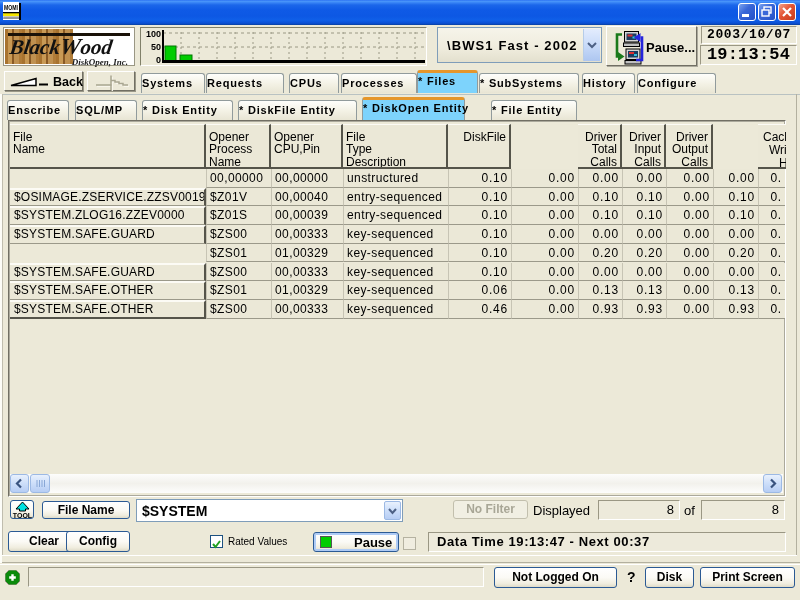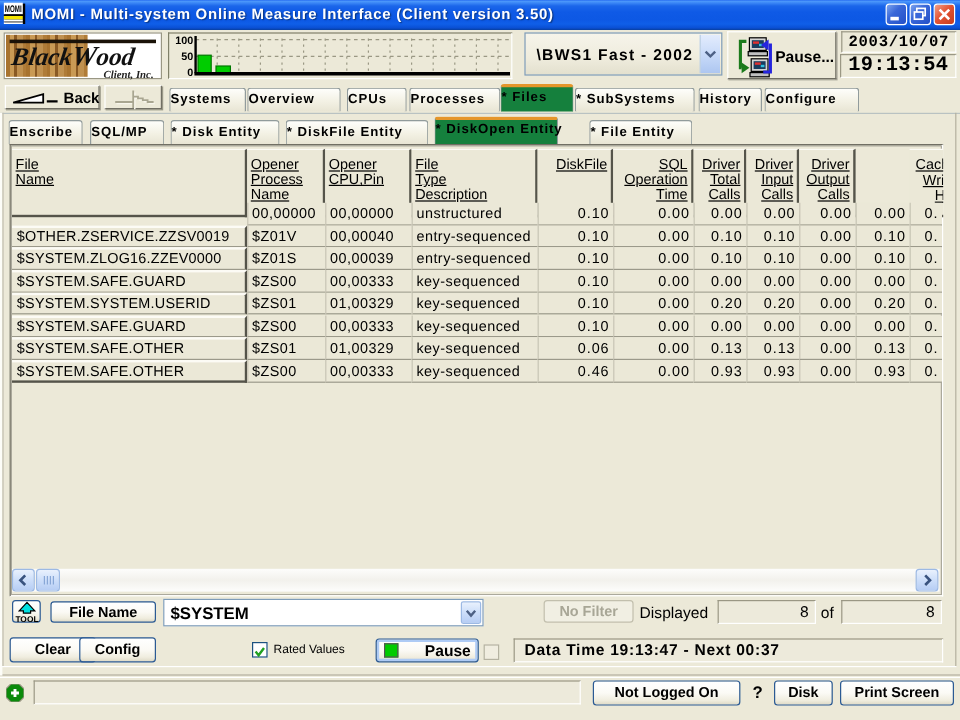--- a/index.html
+++ b/index.html
@@ -29,26 +29,26 @@
 #pausebig{position:absolute;left:606px;top:26px;width:91px;height:40px;background:#ECE9D8;border:1px solid #ECE9D8;border-top-color:#fff;border-left-color:#fff;border-right-color:#716F64;border-bottom-color:#716F64;box-shadow:1px 1px 0 #aba99c;}
 #pausebig .txt{position:absolute;left:39px;top:13px;font-weight:bold;font-size:13px;}
 #datefld{position:absolute;left:701px;top:26px;width:96px;height:18px;border:1px solid #9a9784;border-bottom-color:#fff;border-right-color:#fff;background:#ECE9D8;font-family:"Liberation Mono",monospace;font-weight:bold;font-size:13px;letter-spacing:.6px;text-align:center;line-height:16px;}
 #timefld{position:absolute;left:700px;top:45px;width:97px;height:20px;border:1px solid #9a9784;border-bottom-color:#fff;border-right-color:#fff;background:#ECE9D8;font-family:"Liberation Mono",monospace;font-weight:bold;font-size:17px;text-align:center;line-height:18px;letter-spacing:.2px;}
 
 .btn3d{position:absolute;background:#ECE9D8;border:1px solid;border-color:#fff #716F64 #716F64 #fff;box-shadow:1px 1px 0 #9a9888;}
 #backbtn{left:4px;top:71px;width:79px;height:20px;font-weight:bold;font-size:13.5px;}
 #fwdbtn{left:87px;top:71px;width:48px;height:20px;}
 
 .tab{position:absolute;height:20px;top:73px;background:linear-gradient(180deg,#FEFEFB 0%,#F3F1E4 55%,#E8E5D4 100%);border:1px solid #919B9C;border-bottom:none;border-radius:3px 3px 0 0;font-weight:bold;font-size:11px;letter-spacing:.8px;line-height:19px;white-space:nowrap;}
-.tab.sel{top:70px;height:23px;background:#15803d;border-top:3px solid #E5962B;line-height:17px;z-index:3;}
+.tab.sel{top:70px;height:23px;background:#7dd3fc;border-top:3px solid #E5962B;line-height:17px;z-index:3;}
 .trow2{top:100px;}
 .trow2.sel{top:97px;}
 
 #gridwrap{position:absolute;left:8px;top:120px;width:778px;height:377px;background:#ECE9D8;border:1px solid #716F64;border-right-color:#fff;border-bottom-color:#fff;box-shadow:0 0 0 1px #aba99c inset;}
-.hcell{position:absolute;top:3px;height:57px;background:#EBE8D7;border-right:2px solid #55544A;border-bottom:2px solid #55544A;border-top:1px solid #FCFBF5;font-size:12px;line-height:12.8px;padding:5.5px 3px 0 3px;color:#000;overflow:hidden;text-decoration:underline;}
+.hcell{position:absolute;top:3px;height:45px;background:#EBE8D7;border-right:2px solid #55544A;border-bottom:2px solid #55544A;border-top:1px solid #FCFBF5;font-size:12px;line-height:12.8px;padding:5.5px 3px 0 3px;color:#000;overflow:hidden;}
 .hr{text-align:right;}
 .drow{position:absolute;left:0px;width:777px;height:19px;}
 .dcell{position:absolute;top:0;height:18.7px;font-size:12px;line-height:18.4px;padding:0 3px;white-space:nowrap;overflow:hidden;border-bottom:1px solid #9B998A;background:#EBE8D7;}
 .dc1{border-top:2px solid #FCFBF5;border-right:2px solid #55544A;line-height:15.4px;padding-left:4px;letter-spacing:.2px;}
 .dnum{text-align:right;border-left:1px solid #C7C4B4;letter-spacing:.8px;}
 .dtxt{border-left:1px solid #C7C4B4;letter-spacing:.4px;}
 
 #hscroll{position:absolute;left:1px;top:353px;width:773px;height:19px;background:linear-gradient(180deg,#FDFDFC 0%,#F2F1EC 50%,#FDFDFC 100%);}
 .sbtn{position:absolute;top:0px;width:19px;height:19px;border:1px solid #9CB9E4;border-radius:3px;background:linear-gradient(180deg,#E9F1FD 0%,#CFE0FA 45%,#B6CDF4 100%);color:#3C5E97;font-weight:bold;text-align:center;line-height:17px;font-size:12px;}
 
@@ -65,38 +65,37 @@
  <svg class="abs" style="left:3px;top:2px" width="19" height="19">
   <rect x="1" y="1" width="17" height="17" fill="#000"></rect>
   <rect x="0" y="0" width="16" height="10" fill="#fff"></rect>
   <text x="8" y="8" font-size="8" fill="#000" font-family="Liberation Sans" font-weight="bold" text-anchor="middle" textLength="14" lengthAdjust="spacingAndGlyphs">MOMI</text>
   <rect x="0" y="10" width="16" height="1.3" fill="#000"></rect>
   <rect x="0" y="11.3" width="16" height="3" fill="#F5E500"></rect>
   <rect x="0" y="14.3" width="16" height="1.3" fill="#fff"></rect>
   <rect x="0" y="15.6" width="16" height="1.2" fill="#9a9a9a"></rect>
   <rect x="0" y="16.8" width="16" height="1.2" fill="#fff"></rect>
  </svg>
- <div id="ttext">MOMI - Multi-system Online Measure Interface (Client version 3.50)</div>
  <div class="tbtn b1"><svg width="16" height="16">
         <rect x="3" y="10" width="7" height="3" fill="#fff"></rect>
       </svg></div>
  <div class="tbtn b2"><svg width="16" height="16">
         <rect x="5" y="3" width="7" height="6" fill="none" stroke="#fff" stroke-width="1.4"></rect>
         <rect x="3" y="6" width="7" height="6" fill="#3967d8" stroke="#fff" stroke-width="1.4"></rect>
       </svg></div>
  <div class="tbtn b3"><svg width="16" height="16">
         <path d="M4 4 L12 12 M12 4 L4 12" stroke="#fff" stroke-width="2.2"></path>
       </svg></div>
 </div>
 
 <div id="logo">
  <div id="logowood"></div>
  <div id="logobar"></div>
  <div id="logotext">Black<span style="font-size:23px">W</span>ood</div>
- <div id="logosub">Client, Inc.</div>
+ <div id="logosub">DiskOpen, Inc.</div>
 </div>
 <div id="graph">
  <svg width="285" height="37">
   <g fill="#000" font-size="9" font-weight="bold" font-family="Liberation Sans" text-anchor="end">
    <text x="20" y="9">100</text>
         <text x="20" y="22">50</text>
         <text x="20" y="35">0</text>
   </g>
   <g stroke="#9a9884" stroke-dasharray="3 3">
    <line x1="22" y1="5" x2="283" y2="5"></line>
@@ -168,42 +167,41 @@
  </g>
  <g stroke="#a9a691" stroke-width="1.5" fill="none">
   <line x1="8" y1="13" x2="23.5" y2="13"></line>
   <line x1="23" y1="3.5" x2="23" y2="18"></line>
   <path d="M23 8.5 H27 V10 H31 V11.5 H35 V13 H40"></path>
  </g>
 </svg>
   </div>
 
 <div class="tab" style="left:141px;width:64px">Systems</div>
-<div class="tab" style="left:206px;width:78px">Overview</div>
+<div class="tab" style="left:206px;width:78px">Requests</div>
 <div class="tab" style="left:289px;width:50px">CPUs</div>
 <div class="tab" style="left:341px;width:76px">Processes</div>
 <div class="tab sel" style="left:417px;width:61px">* Files</div>
 <div class="tab" style="left:479px;width:100px">* SubSystems</div>
 <div class="tab" style="left:582px;width:53px">History</div>
 <div class="tab" style="left:637px;width:79px">Configure</div>
 
 <div class="tab trow2" style="left:7px;width:62px">Enscribe</div>
 <div class="tab trow2" style="left:75px;width:62px">SQL/MP</div>
 <div class="tab trow2" style="left:142px;width:91px">* Disk Entity</div>
 <div class="tab trow2" style="left:238px;width:119px">* DiskFile Entity</div>
 <div class="tab trow2 sel" style="left:362px;width:103px">* DiskOpen Entity</div>
 <div class="tab trow2" style="left:491px;width:86px">* File Entity</div>
 
 <div id="gridwrap">
 <div class="hcell" style="left:1px;width:196px">File<br>Name</div>
 <div class="hcell" style="left:197px;width:65px">Opener<br>Process<br>Name</div>
 <div class="hcell" style="left:262px;width:72px">Opener<br>CPU,Pin</div>
 <div class="hcell" style="left:334px;width:105px">File<br>Type<br>Description</div>
 <div class="hcell hr" style="left:439px;width:63px">DiskFile</div>
-<div class="hcell hr" style="left:502px;width:67px">SQL<br>Operation<br>Time</div>
 <div class="hcell hr" style="left:569px;width:44px">Driver<br>Total<br>Calls</div>
 <div class="hcell hr" style="left:613px;width:44px">Driver<br>Input<br>Calls</div>
 <div class="hcell hr" style="left:657px;width:47px">Driver<br>Output<br>Calls</div>
 <div class="hcell" style="left:749px;width:28px;border-right:none;padding:6px 0 0 0">
 <div style="padding-left:5px">Cach</div>
       <div style="padding-left:11px">Wri</div>
       <div style="padding-left:21px">Hi</div>
     </div>
 <div class="drow" style="top:48.0px">
 <div class="dcell dtxt" style="left:197px;width:65px">00,00000</div>
@@ -211,21 +209,21 @@
 <div class="dcell dtxt" style="left:334px;width:105px">unstructured</div>
 <div class="dcell dnum" style="left:439px;width:63px">0.10</div>
 <div class="dcell dnum" style="left:502px;width:67px">0.00</div>
 <div class="dcell dnum" style="left:569px;width:44px">0.00</div>
 <div class="dcell dnum" style="left:613px;width:44px">0.00</div>
 <div class="dcell dnum" style="left:657px;width:47px">0.00</div>
 <div class="dcell dnum" style="left:704px;width:45px">0.00</div>
 <div class="dcell dnum" style="left:749px;width:27px">0.</div>
 </div>
 <div class="drow" style="top:66.7px">
-<div class="dcell dc1" style="left:1px;width:196px">$OTHER.ZSERVICE.ZZSV0019</div>
+<div class="dcell dc1" style="left:1px;width:196px">$OSIMAGE.ZSERVICE.ZZSV0019</div>
 <div class="dcell dtxt" style="left:197px;width:65px">$Z01V</div>
 <div class="dcell dtxt" style="left:262px;width:72px">00,00040</div>
 <div class="dcell dtxt" style="left:334px;width:105px">entry-sequenced</div>
 <div class="dcell dnum" style="left:439px;width:63px">0.10</div>
 <div class="dcell dnum" style="left:502px;width:67px">0.00</div>
 <div class="dcell dnum" style="left:569px;width:44px">0.10</div>
 <div class="dcell dnum" style="left:613px;width:44px">0.10</div>
 <div class="dcell dnum" style="left:657px;width:47px">0.00</div>
 <div class="dcell dnum" style="left:704px;width:45px">0.10</div>
 <div class="dcell dnum" style="left:749px;width:27px">0.</div>
@@ -250,21 +248,20 @@
 <div class="dcell dtxt" style="left:334px;width:105px">key-sequenced</div>
 <div class="dcell dnum" style="left:439px;width:63px">0.10</div>
 <div class="dcell dnum" style="left:502px;width:67px">0.00</div>
 <div class="dcell dnum" style="left:569px;width:44px">0.00</div>
 <div class="dcell dnum" style="left:613px;width:44px">0.00</div>
 <div class="dcell dnum" style="left:657px;width:47px">0.00</div>
 <div class="dcell dnum" style="left:704px;width:45px">0.00</div>
 <div class="dcell dnum" style="left:749px;width:27px">0.</div>
 </div>
 <div class="drow" style="top:122.8px">
-<div class="dcell dc1" style="left:1px;width:196px">$SYSTEM.SYSTEM.USERID</div>
 <div class="dcell dtxt" style="left:197px;width:65px">$ZS01</div>
 <div class="dcell dtxt" style="left:262px;width:72px">01,00329</div>
 <div class="dcell dtxt" style="left:334px;width:105px">key-sequenced</div>
 <div class="dcell dnum" style="left:439px;width:63px">0.10</div>
 <div class="dcell dnum" style="left:502px;width:67px">0.00</div>
 <div class="dcell dnum" style="left:569px;width:44px">0.20</div>
 <div class="dcell dnum" style="left:613px;width:44px">0.20</div>
 <div class="dcell dnum" style="left:657px;width:47px">0.00</div>
 <div class="dcell dnum" style="left:704px;width:45px">0.20</div>
 <div class="dcell dnum" style="left:749px;width:27px">0.</div>

